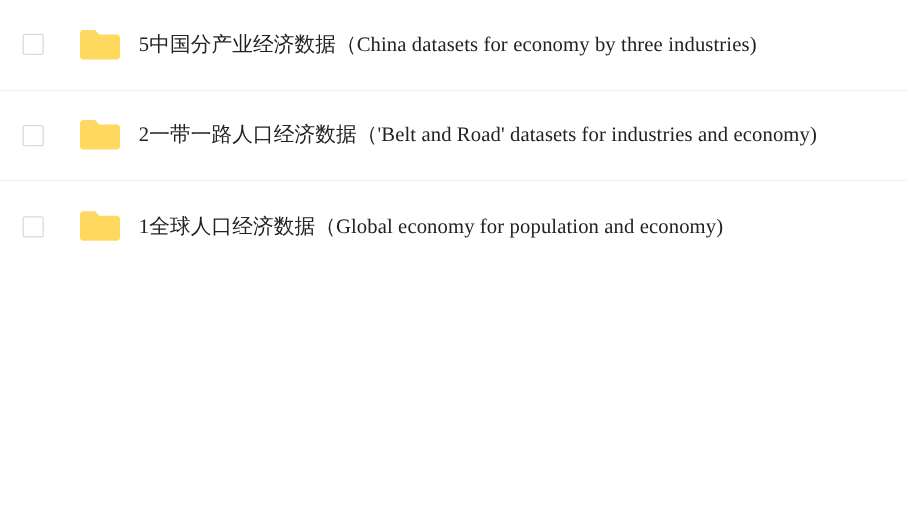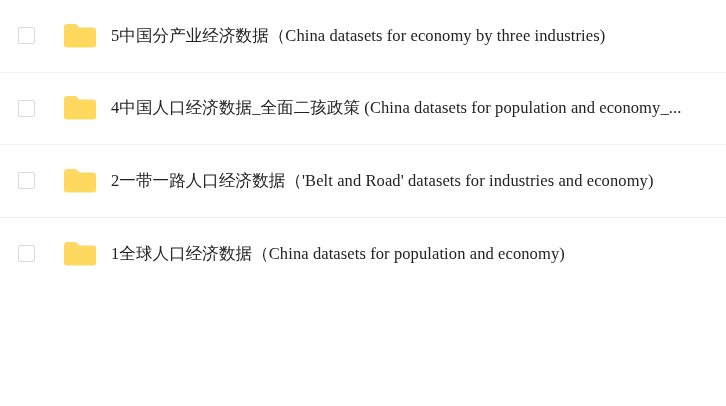--- a/index.html
+++ b/index.html
@@ -70,30 +70,20 @@
     <div class="checkbox"></div>
     <span class="folder-icon">
       <svg width="34" height="26" viewBox="0 0 34 26">
         <path d="M1 4 a3 3 0 0 1 3 -3 h9 l3.5 3.5 h13.5 a3 3 0 0 1 3 3 v14 a3 3 0 0 1 -3 3 h-26 a3 3 0 0 1 -3 -3 z" fill="#fcd966"></path>
         <path d="M1 8 a2 2 0 0 1 2 -2 h28 a2 2 0 0 1 2 2 v13 a3 3 0 0 1 -3 3 h-26 a3 3 0 0 1 -3 -3 z" fill="#ffd95e"></path>
       </svg>
     </span>
     <span class="name">5中国分产业经济数据（China datasets for economy by three industries)</span>
   </div>
 
-  <div class="file-row">
-    <div class="checkbox"></div>
-    <span class="folder-icon">
-      <svg width="34" height="26" viewBox="0 0 34 26">
-        <path d="M1 4 a3 3 0 0 1 3 -3 h9 l3.5 3.5 h13.5 a3 3 0 0 1 3 3 v14 a3 3 0 0 1 -3 3 h-26 a3 3 0 0 1 -3 -3 z" fill="#fcd966"></path>
-        <path d="M1 8 a2 2 0 0 1 2 -2 h28 a2 2 0 0 1 2 2 v13 a3 3 0 0 1 -3 3 h-26 a3 3 0 0 1 -3 -3 z" fill="#ffd95e"></path>
-      </svg>
-    </span>
-    <span class="name">4中国人口经济数据_全面二孩政策 (China datasets for population and economy_...</span>
-  </div>
 
 
   <div class="file-row">
     <div class="checkbox"></div>
     <span class="folder-icon">
       <svg width="34" height="26" viewBox="0 0 34 26">
         <path d="M1 4 a3 3 0 0 1 3 -3 h9 l3.5 3.5 h13.5 a3 3 0 0 1 3 3 v14 a3 3 0 0 1 -3 3 h-26 a3 3 0 0 1 -3 -3 z" fill="#fcd966"></path>
         <path d="M1 8 a2 2 0 0 1 2 -2 h28 a2 2 0 0 1 2 2 v13 a3 3 0 0 1 -3 3 h-26 a3 3 0 0 1 -3 -3 z" fill="#ffd95e"></path>
       </svg>
     </span>
@@ -101,16 +91,16 @@
   </div>
 
   <div class="file-row">
     <div class="checkbox"></div>
     <span class="folder-icon">
       <svg width="34" height="26" viewBox="0 0 34 26">
         <path d="M1 4 a3 3 0 0 1 3 -3 h9 l3.5 3.5 h13.5 a3 3 0 0 1 3 3 v14 a3 3 0 0 1 -3 3 h-26 a3 3 0 0 1 -3 -3 z" fill="#fcd966"></path>
         <path d="M1 8 a2 2 0 0 1 2 -2 h28 a2 2 0 0 1 2 2 v13 a3 3 0 0 1 -3 3 h-26 a3 3 0 0 1 -3 -3 z" fill="#ffd95e"></path>
       </svg>
     </span>
-    <span class="name">1全球人口经济数据（China datasets for population and economy)</span>
+    <span class="name">1全球人口经济数据（Global economy for population and economy)</span>
   </div>
 
 </div>
 
 </body></html>

